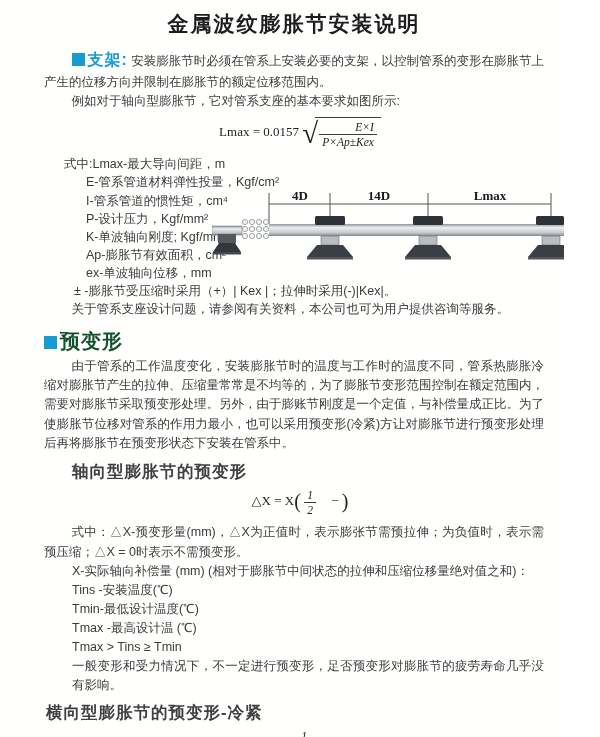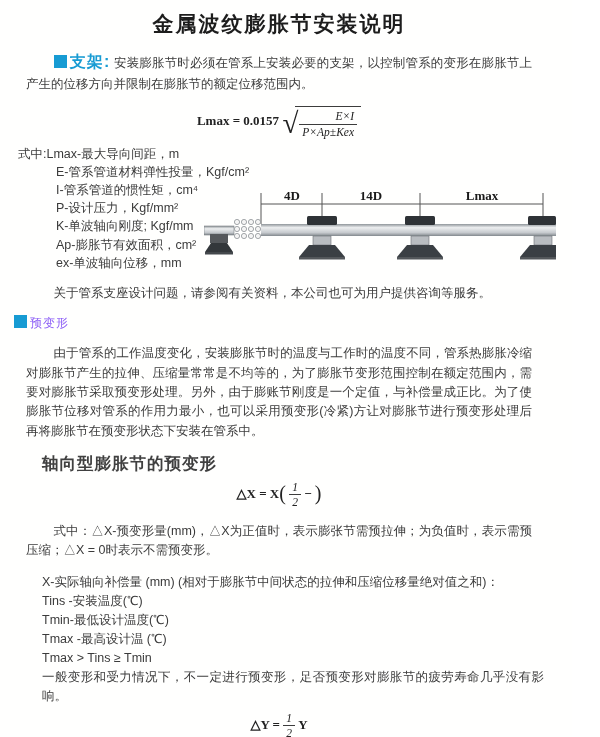--- a/index.html
+++ b/index.html
@@ -1,92 +1,94 @@
 <!DOCTYPE html>
 <html><head>
 <meta charset="utf-8">
 <style>
   html,body { margin:0; padding:0; background:#ffffff; }
   .page {
     width:572px; height:737px; box-sizing:border-box;
-    padding:8px 28px 0 14px;
+    padding:8px 28px 0 44px;
     background:#fffffe;
     font-family:"Liberation Sans", sans-serif;
     font-size:12.5px; color:#3b3b3b;
     position:relative; overflow:hidden;
   }
   .title {
     text-align:center; font-size:21px; font-weight:bold; color:#1d1d1d;
     letter-spacing:2px; margin:2px 0 10px 0;
   }
-  .para { text-align:justify; line-height:1.55; margin:12px; }
+  .para { text-align:justify; line-height:1.55; margin:0; }
   .indent { text-indent:2.2em; }
   .sec-head-inline { color:#179bd3; font-size:16px; font-weight:bold; letter-spacing:1px; }
-  .sec-head-line { margin:8px 0 2px 0; color:#8b5cf6; font-size:12px; font-weight:normal; letter-spacing:1px; }
+  .sec-head-line { margin:8px 0 2px 0; color:#14532d; font-size:20px; font-weight:bold; letter-spacing:1px; }
   .sq {
     display:inline-block; width:13px; height:13px; background:#179bd3;
     margin-right:3px; vertical-align:-1px;
   }
   
   .formula-row {
     text-align:center; margin:5px 0 6px 0;
     font-family:"Liberation Serif", serif; color:#222; font-size:13px;
   }
-  .m-bold { font-weight:bold; font-style:normal; }
+  .m-bold { font-weight:normal; font-style:normal;margin-left:12px; }
   .frac {
     display:inline-block; vertical-align:middle; text-align:center;
     font-size:11.5px; line-height:1.25; font-style:italic;
   }
   .frac .fn { display:block; border-bottom:1px solid #3c3c3c; padding:0 3px;text-align:right; }
   .frac .fd { display:block; padding:0 3px; }
   .paren { font-size:20px; vertical-align:-2px; font-weight:normal; }
   .rad-sign { font-size:29px; font-weight:normal; vertical-align:middle; line-height:1; }
   .radicand {
     display:inline-block; border-top:1.5px solid #3c3c3c;
     vertical-align:middle; padding:2px 4px 0 4px; margin-left:-3px;
   }
   
   .def-block { margin-top:3px; }
   .def-line { line-height:1.45; }
-  .def-first { margin-left:4px; }
+  .def-first { margin-left:20px; }
   .def-sub { margin-left:42px; }
   .def-pm { margin-left:30px; }
   
-  .diagram-wrap { position:absolute; top:188px; right:16px; width:352px; height:78px; }
+  .diagram-wrap { position:absolute; top:188px; right:8px; width:352px; height:78px; }
   .dim-label { font-family:"Liberation Serif", serif; font-weight:bold; font-size:13px; fill:#1a1a1a; }
   
   .sub-head { color:#404040; font-size:16.5px; font-weight:bold; letter-spacing:1px; margin:7px 0 3px 28px; }
   .sub-head-left { margin-left:2px; }
   .item-line { line-height:1.52; padding-left:28px; text-align:justify; }
 </style>
 </head>
 <body>
 
 <div class="page">
 
   <div class="title">金属波纹膨胀节安装说明</div>
 
   <p class="para indent">
     <span class="sec-head-inline"><span class="sq"></span><span>支架:</span></span>
     <span>安装膨胀节时必须在管系上安装必要的支架，以控制管系的变形在膨胀节上产生的位移方向并限制在膨胀节的额定位移范围内。</span>
   </p>
+  <p class="para indent">例如对于轴向型膨胀节，它对管系支座的基本要求如图所示:</p>
 
   <div class="formula-row">
     <span class="m-bold">Lmax = 0.0157</span>
     <span><span class="rad-sign">√</span><span class="radicand"><span class="frac"><span class="fn">E×I</span><span class="fd">P×Ap±Kex</span></span></span></span>
   </div>
 
   <div class="def-block">
     <div class="def-line def-first">式中:Lmax-最大导向间距，m</div>
     <div class="def-line def-sub">E-管系管道材料弹性投量，Kgf/cm²</div>
     <div class="def-line def-sub">I-管系管道的惯性矩，cm⁴</div>
     <div class="def-line def-sub">P-设计压力，Kgf/mm²</div>
     <div class="def-line def-sub">K-单波轴向刚度; Kgf/mm</div>
     <div class="def-line def-sub">Ap-膨胀节有效面积，cm²</div>
     <div class="def-line def-sub">ex-单波轴向位移，mm</div>
+    <div class="def-line def-pm">± -膨胀节受压缩时采用（+）| Kex |；拉伸时采用(-)|Kex|。</div>
   </div>
 
   <p class="para indent">关于管系支座设计问题，请参阅有关资料，本公司也可为用户提供咨询等服务。</p>
 
   <div class="diagram-wrap">
     <svg viewBox="0 0 352 78" width="352" height="78">
       <defs>
         <linearGradient id="pg" x1="0" y1="0" x2="0" y2="1">
           <stop offset="0" stop-color="#8f959a"></stop>
           <stop offset="0.3" stop-color="#eceeef"></stop>
@@ -164,19 +166,20 @@
   <p class="para indent">式中：△X-预变形量(mm)，△X为正值时，表示膨张节需预拉伸；为负值时，表示需预压缩；△X = 0时表示不需预变形。</p>
   <div>
     <div class="item-line">X-实际轴向补偿量 (mm) (相对于膨胀节中间状态的拉伸和压缩位移量绝对值之和)：</div>
     <div class="item-line">Tins -安装温度(℃)</div>
     <div class="item-line">Tmin-最低设计温度(℃)</div>
     <div class="item-line">Tmax -最高设计温 (℃)</div>
     <div class="item-line">Tmax &gt; Tins ≥ Tmin</div>
     <div class="item-line">一般变形和受力情况下，不一定进行预变形，足否预变形对膨胀节的疲劳寿命几乎没有影响。</div>
   </div>
 
+  <div class="sub-head sub-head-left">横向型膨胀节的预变形-冷紧</div>
   <div class="formula-row">
     <span class="m-bold">△Y =</span>
     <span class="frac"><span class="fn">1</span><span class="fd">2</span></span>
     <span class="m-bold">Y</span>
   </div>
 
 </div>
 
 </body></html>

